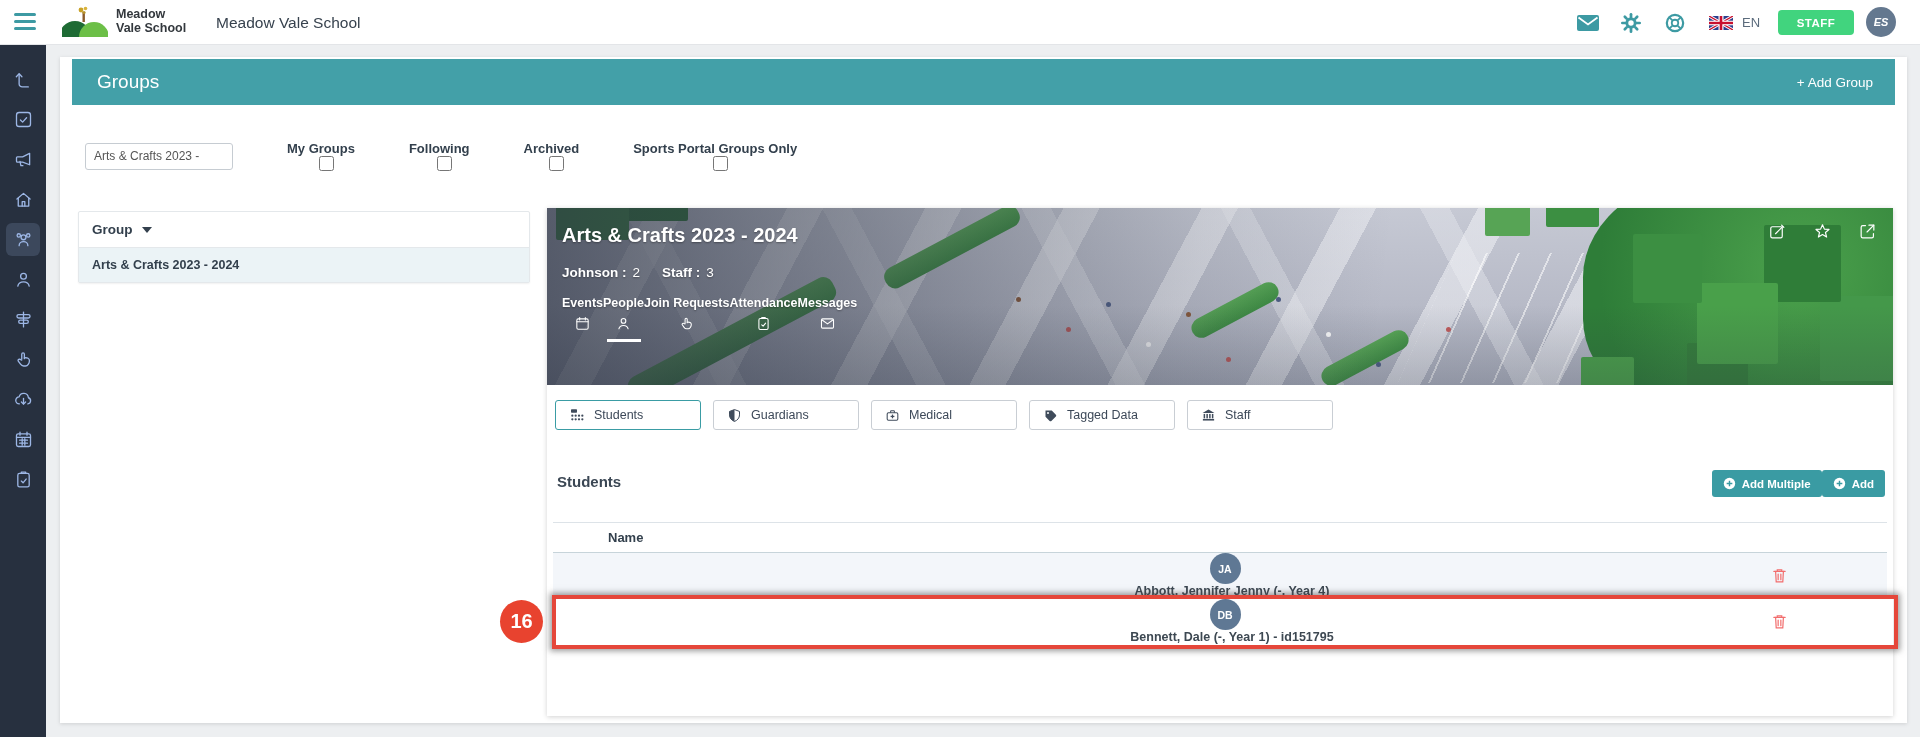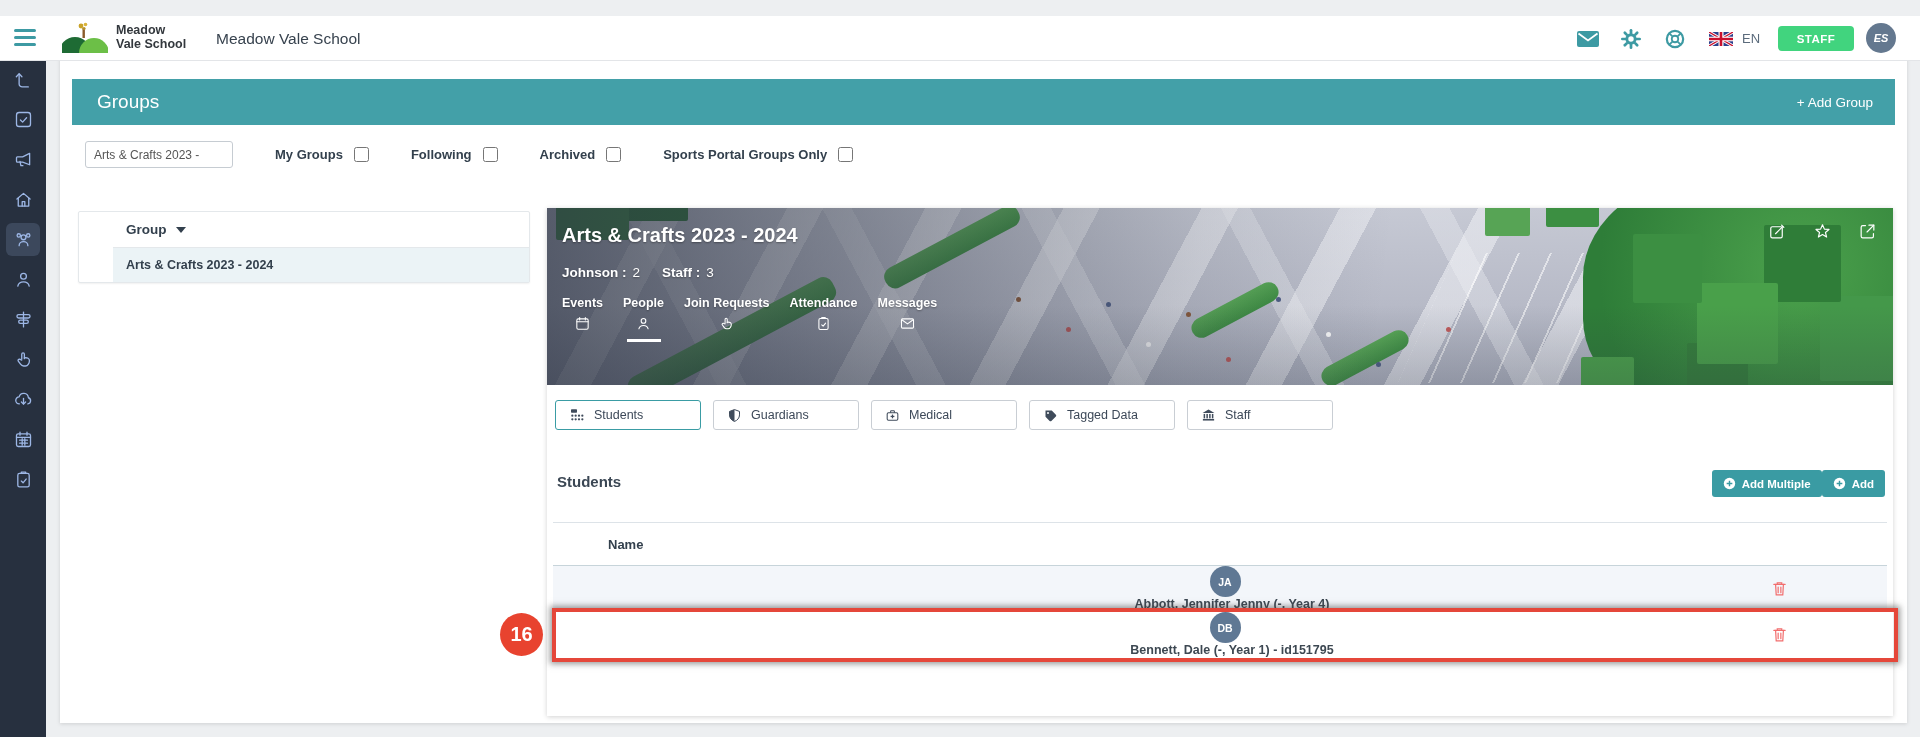--- a/index.html
+++ b/index.html
@@ -1,20 +1,20 @@
 <!DOCTYPE html>
 <html><head>
 <meta charset="utf-8">
 <style>
   * { margin:0; padding:0; box-sizing:border-box; }
   html,body { width:1920px; height:737px; overflow:hidden; font-family:"Liberation Sans", sans-serif; background:#edeff1; }
   svg { display:block; }
 
   
-  .topbar { position:absolute; left:0; top:0; width:1920px; height:45px; background:#fff; border-bottom:1px solid #e3e5e8; z-index:30;margin-top:16px; }
+  .topbar { position:absolute; left:0; top:0; width:1920px; height:45px; background:#fff; border-bottom:1px solid #e3e5e8; z-index:30; }
   .burger { position:absolute; left:14px; top:13px; width:22px; height:19px; cursor:pointer; }
   .burger span { display:block; height:3px; margin-bottom:4px; background:#3d9aa3; border-radius:2px; }
   .logo { position:absolute; left:62px; top:5px; display:flex; align-items:center; gap:8px; }
   .logo-text { font-size:12.5px; font-weight:700; color:#33383d; line-height:1.15; }
   .page-title { position:absolute; left:216px; top:0; line-height:45px; font-size:15.5px; color:#37424e; }
   .tb-ic { position:absolute; top:12px; cursor:pointer; }
   .lang { position:absolute; left:1742px; top:0; line-height:45px; font-size:13px; color:#5b6b7c; cursor:pointer; }
   .staff-btn { position:absolute; left:1778px; top:10px; width:76px; height:25px; background:#41d47e; border:none; border-radius:4px;
                color:#fff; font-size:11.5px; font-weight:700; letter-spacing:.5px; font-family:inherit; cursor:pointer; }
   .avatar { position:absolute; left:1866px; top:7px; width:30px; height:30px; border-radius:50%; background:#64788f; color:#fff;
@@ -22,31 +22,31 @@
 
   
   .sidebar { position:absolute; left:0; top:45px; width:46px; height:692px; background:#27303f; z-index:20;
              display:flex; flex-direction:column; align-items:center; padding-top:18px; gap:7px; }
   .sb-item { width:34px; height:33px; display:flex; align-items:center; justify-content:center; border-radius:6px; cursor:pointer; }
   .sb-item.active { background:#3c485c; }
   .sb-item svg { stroke:#9db7e6; fill:none; stroke-width:1.5; stroke-linecap:round; stroke-linejoin:round; }
 
   
   .card { position:absolute; left:60px; top:57px; width:1847px; height:666px; background:#fff; box-shadow:0 1px 4px rgba(0,0,0,.13); }
-  .teal-bar { position:absolute; left:12px; right:12px; top:22px; height:46px; background:#43a0a8; display:flex; align-items:center; }
+  .teal-bar { position:absolute; left:12px; right:12px; top:2px; height:46px; background:#43a0a8; display:flex; align-items:center; }
   .teal-bar .t { color:#fff; font-size:19px; margin-left:25px; }
   .add-group { margin-left:auto; margin-right:22px; color:#fff; font-size:13.5px; cursor:pointer; }
 
   .filters { position:absolute; left:25px; top:84px; display:flex; align-items:center; }
   .search { width:148px; height:27px; border:1px solid #c6ccd2; border-radius:3px; padding:0 8px; font-size:12px; color:#555; font-family:inherit; }
-  .chk { display:flex; align-items:center; margin-left:42px; font-size:13px; font-weight:700; color:#33404d; cursor:pointer; }
+  .chk { display:flex; align-items:center; margin-left:54px; font-size:13px; font-weight:700; color:#33404d; cursor:pointer;flex-direction:column; }
   .chk input { width:15px; height:15px; margin-left:11px; accent-color:#43a0a8; cursor:pointer; }
 
   
-  .glist { position:absolute; left:18px; top:154px; width:452px; background:#fff; border:1px solid #e4e8eb; border-radius:2px; box-shadow:0 1px 2px rgba(0,0,0,.06);padding-left:34px; }
+  .glist { position:absolute; left:18px; top:154px; width:452px; background:#fff; border:1px solid #e4e8eb; border-radius:2px; box-shadow:0 1px 2px rgba(0,0,0,.06); }
   .glist-head { height:36px; display:flex; align-items:center; padding-left:13px; font-size:13.5px; font-weight:700; color:#33404d; border-bottom:1px solid #e4e8eb; cursor:pointer; }
   .caret { width:0; height:0; border-left:5px solid transparent; border-right:5px solid transparent; border-top:6px solid #33404d; margin-left:9px; }
   .glist-item { height:34px; display:flex; align-items:center; padding-left:13px; background:#ebf3f6; font-size:12.5px; font-weight:700; color:#33404d; cursor:pointer; }
 
   
   .panel { position:absolute; left:487px; top:151px; width:1346px; height:508px; background:#fff; box-shadow:0 1px 5px rgba(0,0,0,.18); }
 
   .hero { position:relative; width:100%; height:177px; overflow:hidden; background:linear-gradient(180deg,#c6c9d4 0%,#b7bac7 55%,#adb1bf 100%); }
   .hero-paths { position:absolute; inset:0;
     background:
@@ -69,21 +69,21 @@
     box-shadow: 520px 120px 0 1px #c05b5b, 560px 95px 0 1px #4f5f86, 600px 135px 0 1px #fff, 640px 105px 0 1px #8a5a3b,
                 680px 150px 0 1px #c05b5b, 730px 90px 0 1px #4f5f86, 780px 125px 0 1px #fff, 830px 155px 0 1px #4f5f86,
                 470px 90px 0 1px #8a5a3b, 900px 120px 0 1px #c05b5b; }
   .hero-shade { position:absolute; inset:0;
     background:linear-gradient(97deg, rgba(43,50,66,.72) 0%, rgba(43,50,66,.46) 22%, rgba(43,50,66,.12) 48%, rgba(43,50,66,0) 62%),
                linear-gradient(0deg, rgba(43,50,66,.22), rgba(43,50,66,0) 45%); }
   .hero-title { position:absolute; left:15px; top:16px; color:#fff; font-size:20px; font-weight:700; text-shadow:0 1px 2px rgba(0,0,0,.35); }
   .hero-stats { position:absolute; left:15px; top:57px; color:#fff; font-size:13.5px; display:flex; gap:6px; text-shadow:0 1px 2px rgba(0,0,0,.35); }
   .hero-stats b { font-weight:700; }
   .hero-stats .gap { width:10px; }
-  .hero-tabs { position:absolute; left:15px; top:88px; display:flex; gap:20px; }
+  .hero-tabs { position:absolute; left:15px; top:88px; display:flex; }
   .htab { display:flex; flex-direction:column; align-items:center; cursor:pointer; color:#fff; text-shadow:0 1px 2px rgba(0,0,0,.35); }
   .htab .lbl { font-size:12.5px; font-weight:700; }
   .htab svg { margin-top:5px; stroke:#fff; fill:none; stroke-width:1.5; stroke-linecap:round; stroke-linejoin:round; }
   .htab .bar { width:34px; height:3px; background:transparent; margin-top:7px; }
   .htab.active .bar { background:#fff; }
   .hero-actions { position:absolute; right:16px; top:14px; display:flex; gap:26px; }
   .hero-actions .ha { cursor:pointer; }
   .hero-actions svg { stroke:#fff; fill:none; stroke-width:1.5; stroke-linecap:round; stroke-linejoin:round; }
 
   .subtabs { position:absolute; left:8px; top:192px; display:flex; gap:12px; }
@@ -91,21 +91,21 @@
           font-size:12.5px; color:#3c4858; cursor:pointer; }
   .stab.active { border:1.6px solid #3a9ca4; }
   .stab svg { margin:0 9px 0 13px; }
 
   .sec-head { position:absolute; left:10px; top:265px; font-size:15px; font-weight:700; color:#3b4754; }
   .sec-actions { position:absolute; right:8px; top:262px; display:flex; }
   .tbtn { height:27px; background:#3a9ba3; border:none; border-radius:3px; color:#fff; font-size:11.5px; font-weight:700;
           font-family:inherit; display:flex; align-items:center; padding:0 11px; gap:6px; cursor:pointer; }
 
   .table { position:absolute; left:6px; right:6px; top:314px; }
-  .thead { height:44px; display:flex; align-items:center; border-top:1px solid #dde3e8; border-bottom:1px solid #c7d4da;
+  .thead { height:31px; display:flex; align-items:center; border-top:1px solid #dde3e8; border-bottom:1px solid #c7d4da;
            font-size:13px; font-weight:700; color:#33404d; padding-left:55px; }
   .rows { position:relative; }
   .row { height:46px; display:flex; align-items:center; position:relative; cursor:pointer;flex-direction:column; }
   .row.alt { background:#f3f6fa; }
   .row-avatar { width:31px; height:31px; border-radius:50%; background:#5f7894; color:#fff; font-size:10.5px; font-weight:700;
                 display:flex; align-items:center; justify-content:center; margin-left:10px; }
   .row-name { margin-left:24px; font-size:12.5px; font-weight:700; color:#3d4852; }
   .row-del { position:absolute; right:100px; top:14px; cursor:pointer; }
 
   

